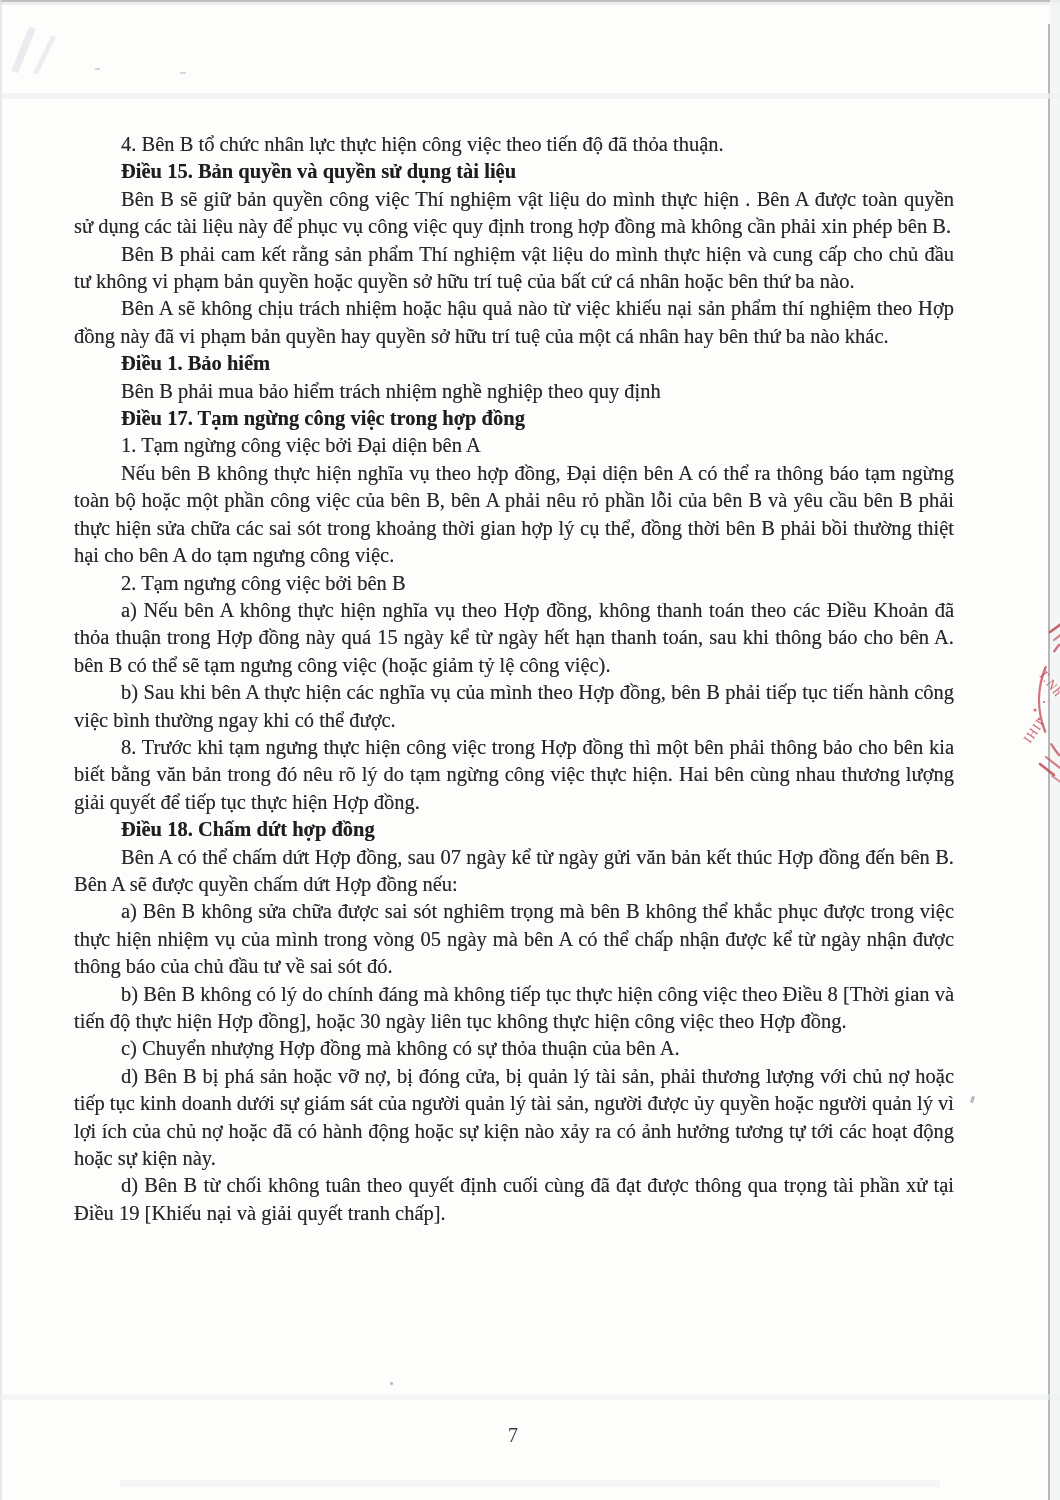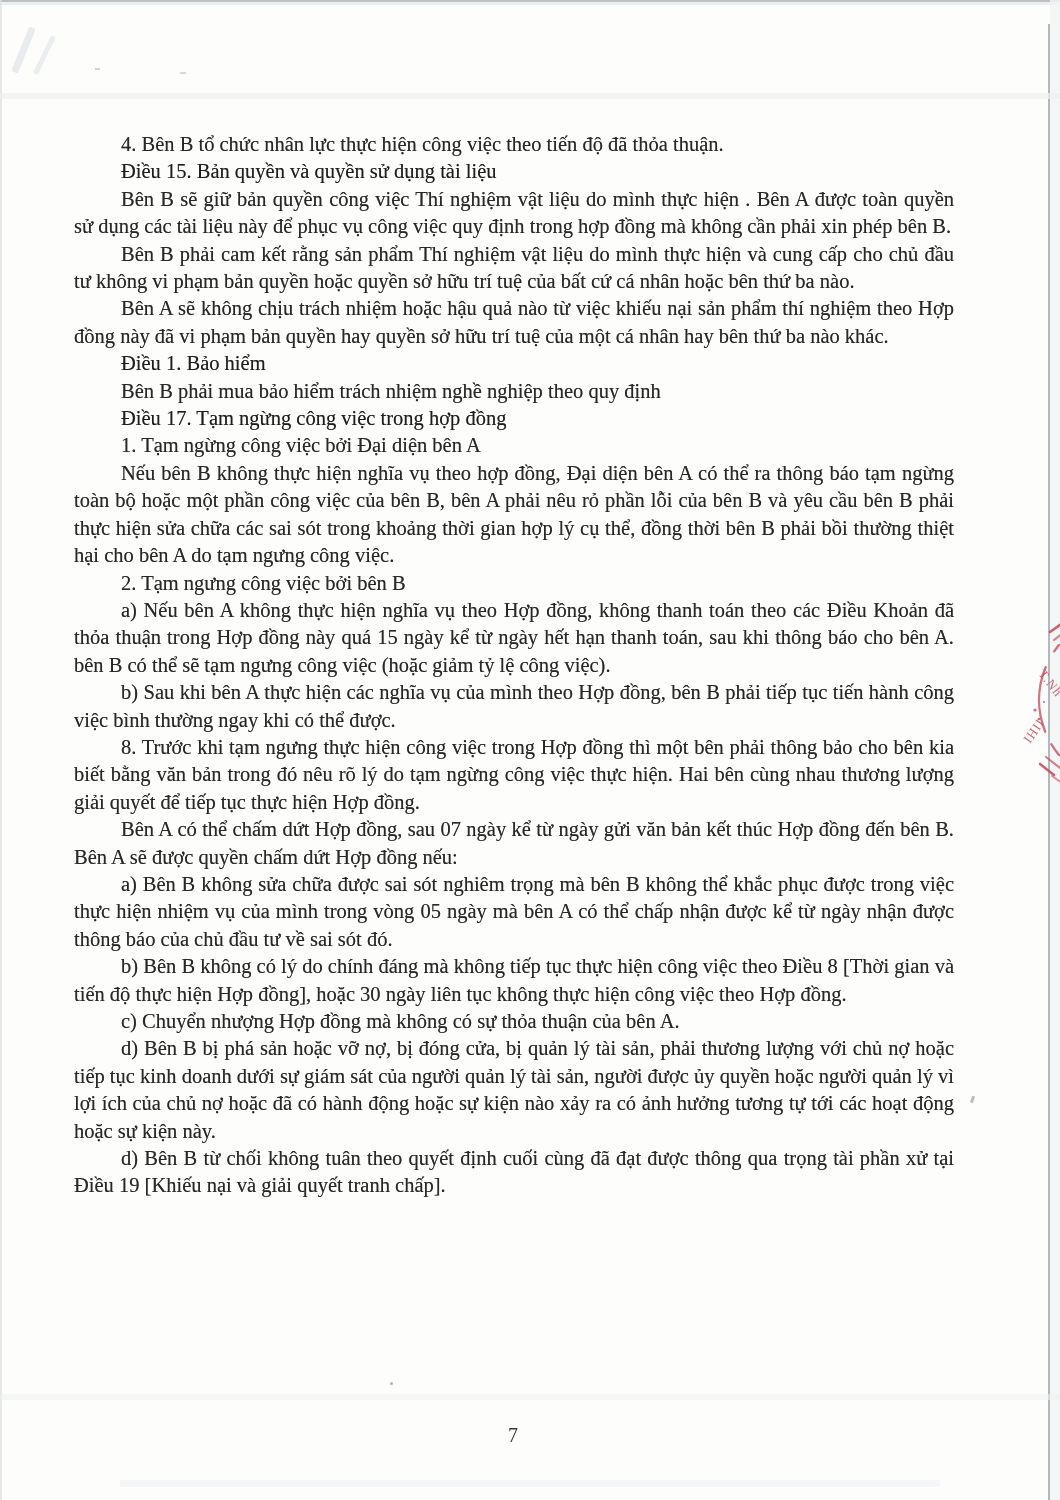--- a/index.html
+++ b/index.html
@@ -50,21 +50,21 @@
     position: absolute;
     left: 74px; top: 111px; width: 880px;
     color: #282828;
     font-size: 20.5px;
     line-height: 27.4px;
     text-align: justify;
     text-shadow: 0 0 0.6px rgba(45,45,45,0.55);
     margin-top: 20px;
   }
   .block { text-indent: 47px; margin: 0; }
-  .block.heading { font-weight: normal; color: #1e1e1e; }
+  .block.heading { font-weight: bold; color: #1e1e1e; }
   .it { }
 
   .page-number {
     position: absolute; left: 0; top: 1424px; width: 1026px;
     text-align: center;
     color: #3a3a3a;
     font-size: 20px;
     font-family: "Liberation Serif", "DejaVu Serif", serif;
   }
   .stamp {
@@ -124,20 +124,21 @@
       <div class="block">Bên A sẽ không chịu trách nhiệm hoặc hậu quả nào từ việc khiếu nại  sản phẩm thí nghiệm theo Hợp đồng này đã vi phạm bản quyền hay quyền sở hữu trí tuệ của một cá nhân hay bên thứ ba nào khác.</div>
       <div class="block heading">Điều 1. Bảo hiểm</div>
       <div class="block">Bên B phải mua bảo hiểm trách nhiệm nghề nghiệp theo quy định</div>
       <div class="block heading">Điều 17. Tạm ngừng công việc trong hợp đồng</div>
       <div class="block">1. Tạm ngừng công việc bởi Đại diện bên A</div>
       <div class="block">Nếu bên B không thực hiện nghĩa vụ theo hợp đồng, Đại diện bên A có thể ra thông báo tạm ngừng toàn bộ hoặc một phần công việc của bên B, bên A phải nêu rỏ phần lỗi của bên B và yêu cầu bên B  phải thực hiện sửa chữa các sai sót trong khoảng thời gian hợp lý cụ thể, đồng thời bên B phải bồi thường thiệt hại cho bên A do tạm ngưng công việc.</div>
       <div class="block">2. Tạm ngưng công việc bởi bên B</div>
       <div class="block"><span>a) Nếu bên A không thực hiện nghĩa vụ theo Hợp đồng, không thanh toán theo các Điều Khoản đã thỏa thuận trong Hợp đồng này quá 15 ngày kể từ ngày hết hạn thanh toán, sau khi thông báo cho bên A. bên B có thể sẽ tạm ngưng công việc (</span><span class="it">hoặc giảm tỷ lệ công việc</span><span>).</span></div>
       <div class="block">b) Sau khi bên A thực hiện các nghĩa vụ của mình theo Hợp đồng, bên B phải tiếp tục tiến hành công việc bình thường ngay khi có thể được.</div>
       <div class="block">8. Trước khi tạm ngưng thực hiện công việc trong Hợp đồng thì một bên phải thông bảo cho bên kia biết bằng văn bản trong đó nêu rõ lý do tạm ngừng công việc thực hiện. Hai bên cùng nhau thương lượng giải quyết để tiếp tục thực hiện Hợp đồng.</div>
+      <div class="block heading">Điều 18. Chấm dứt hợp đồng</div>
       <div class="block">Bên A có thể chấm dứt Hợp đồng, sau 07 ngày kể từ ngày gửi văn bản kết thúc Hợp đồng đến bên B. Bên A sẽ được quyền chấm dứt Hợp đồng nếu:</div>
       <div class="block">a) Bên B không sửa chữa được sai sót nghiêm trọng mà bên B không thể khắc phục được trong việc thực hiện nhiệm vụ của mình trong vòng 05 ngày mà bên A có thể chấp nhận được kể từ ngày nhận được thông báo của chủ đầu tư về sai sót đó.</div>
       <div class="block">b) Bên B không có lý do chính đáng mà không tiếp tục thực hiện công việc theo Điều 8 [Thời gian và tiến độ thực hiện Hợp đồng], hoặc 30 ngày liên tục không thực hiện công việc theo Hợp đồng.</div>
       <div class="block">c) Chuyển nhượng Hợp đồng mà không có sự thỏa thuận của bên A.</div>
       <div class="block">d) Bên B bị phá sản hoặc vỡ nợ, bị đóng cửa, bị quản lý tài sản, phải thương lượng với chủ nợ hoặc tiếp tục kinh doanh dưới sự giám sát của người quản lý tài sản, người được ủy quyền hoặc người quản lý vì lợi ích của chủ nợ hoặc đã có hành động hoặc sự kiện nào xảy ra có ảnh hưởng tương tự tới các hoạt động hoặc sự kiện này.</div>
       <div class="block">d) Bên B từ chối không tuân theo quyết định cuối cùng đã đạt được thông qua trọng tài phần xử tại Điều 19 [Khiếu nại và giải quyết tranh chấp].</div>
     </div>
 
   <div class="page-number">7</div>
 

